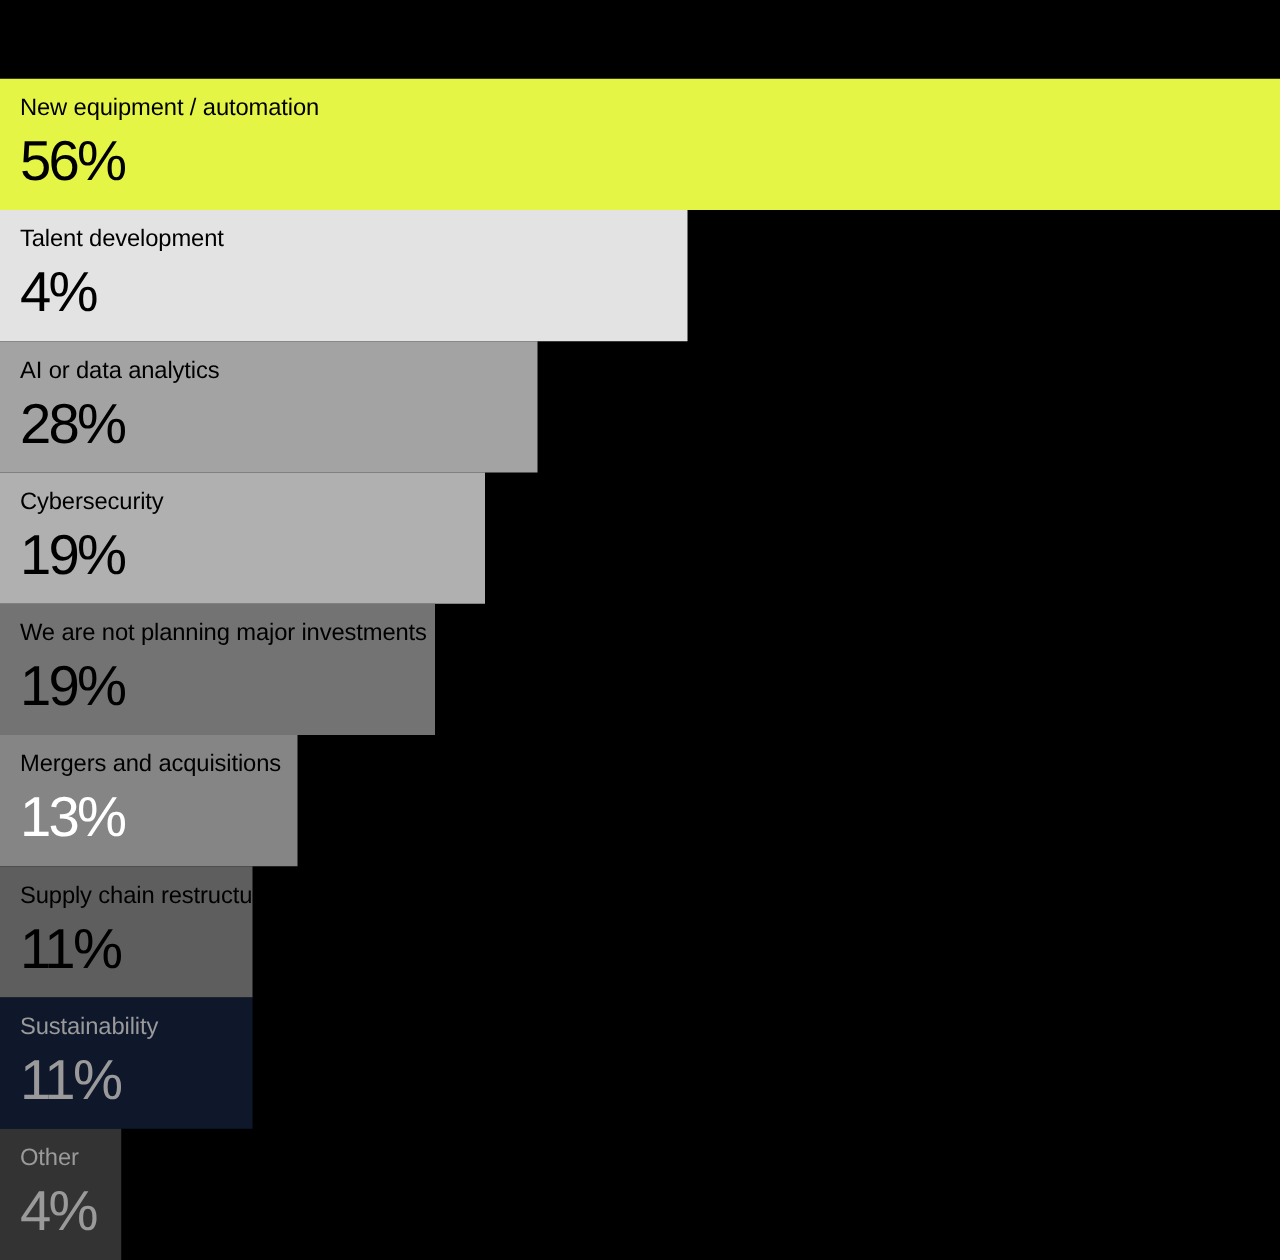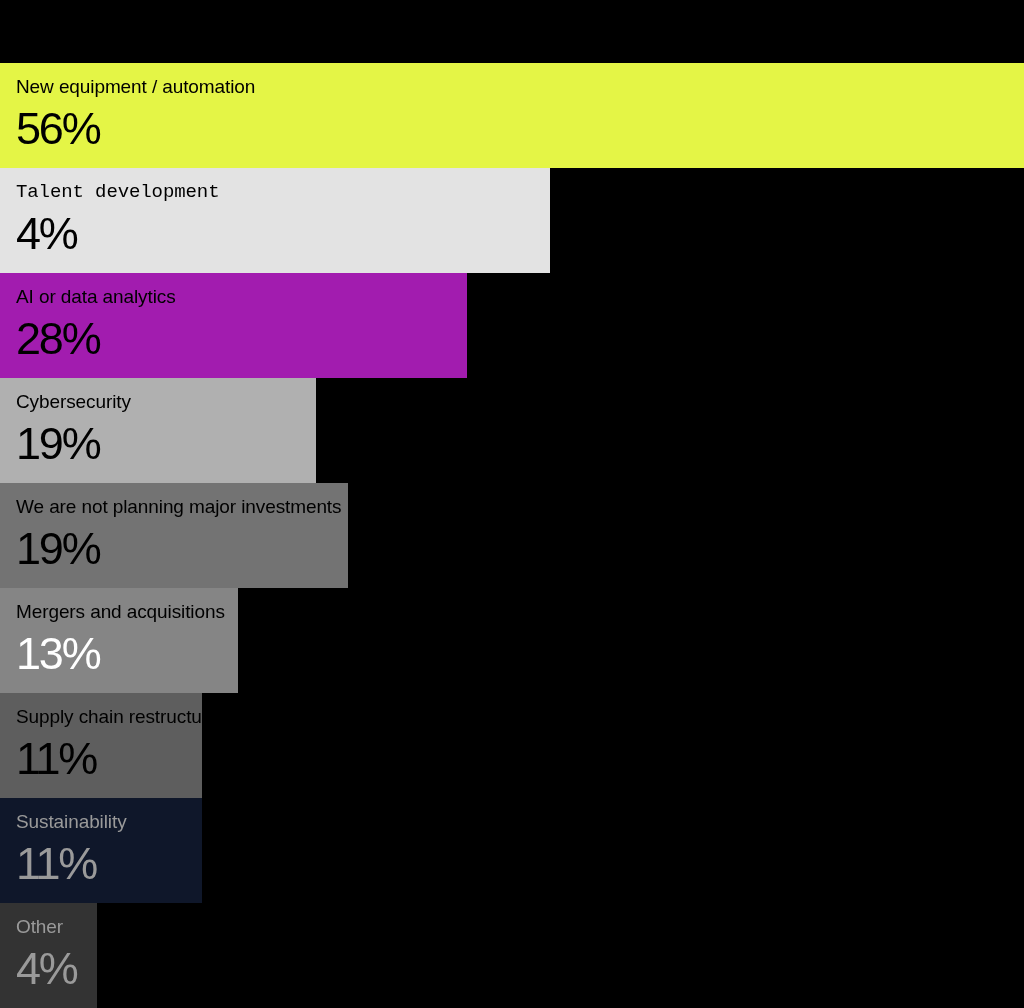--- a/index.html
+++ b/index.html
@@ -90,35 +90,35 @@
         <div class="bar-fill" style="width: 1024px; background: rgb(228, 245, 70);">
           <div class="bar-text">
             <div class="bar-label" style="color: rgb(0, 0, 0);">New equipment / automation</div>
             <div class="bar-value" style="color: rgb(0, 0, 0);">56%</div>
           </div>
         </div>
       </div>
       <div class="bar-row">
         <div class="bar-fill" style="width: 550px; background: rgb(227, 227, 227);">
           <div class="bar-text">
-            <div class="bar-label" style="color: rgb(0, 0, 0); font-family: Liberation Mono, monospace;">Talent development</div>
+            <div class="bar-label" style="color: rgb(0, 0, 0);">Talent development</div>
             <div class="bar-value" style="color: rgb(0, 0, 0);">4%</div>
           </div>
         </div>
       </div>
       <div class="bar-row">
-        <div class="bar-fill" style="width: 430px; background: #a21caf; padding-left: 37px;">
+        <div class="bar-fill" style="width: 430px; background: #a3a3a3;">
           <div class="bar-text">
             <div class="bar-label" style="color: rgb(0, 0, 0);">AI or data analytics</div>
             <div class="bar-value" style="color: rgb(0, 0, 0);">28%</div>
           </div>
         </div>
       </div>
       <div class="bar-row">
-        <div class="bar-fill" style="width: 316px; background: rgb(176, 176, 176);">
+        <div class="bar-fill" style="width: 388px; background: rgb(176, 176, 176);">
           <div class="bar-text">
             <div class="bar-label" style="color: rgb(0, 0, 0);">Cybersecurity</div>
             <div class="bar-value" style="color: rgb(0, 0, 0);">19%</div>
           </div>
         </div>
       </div>
       <div class="bar-row">
         <div class="bar-fill" style="width: 348px; background: #737373;">
           <div class="bar-text">
             <div class="bar-label" style="color: rgb(0, 0, 0);">We are not planning major investments</div>

